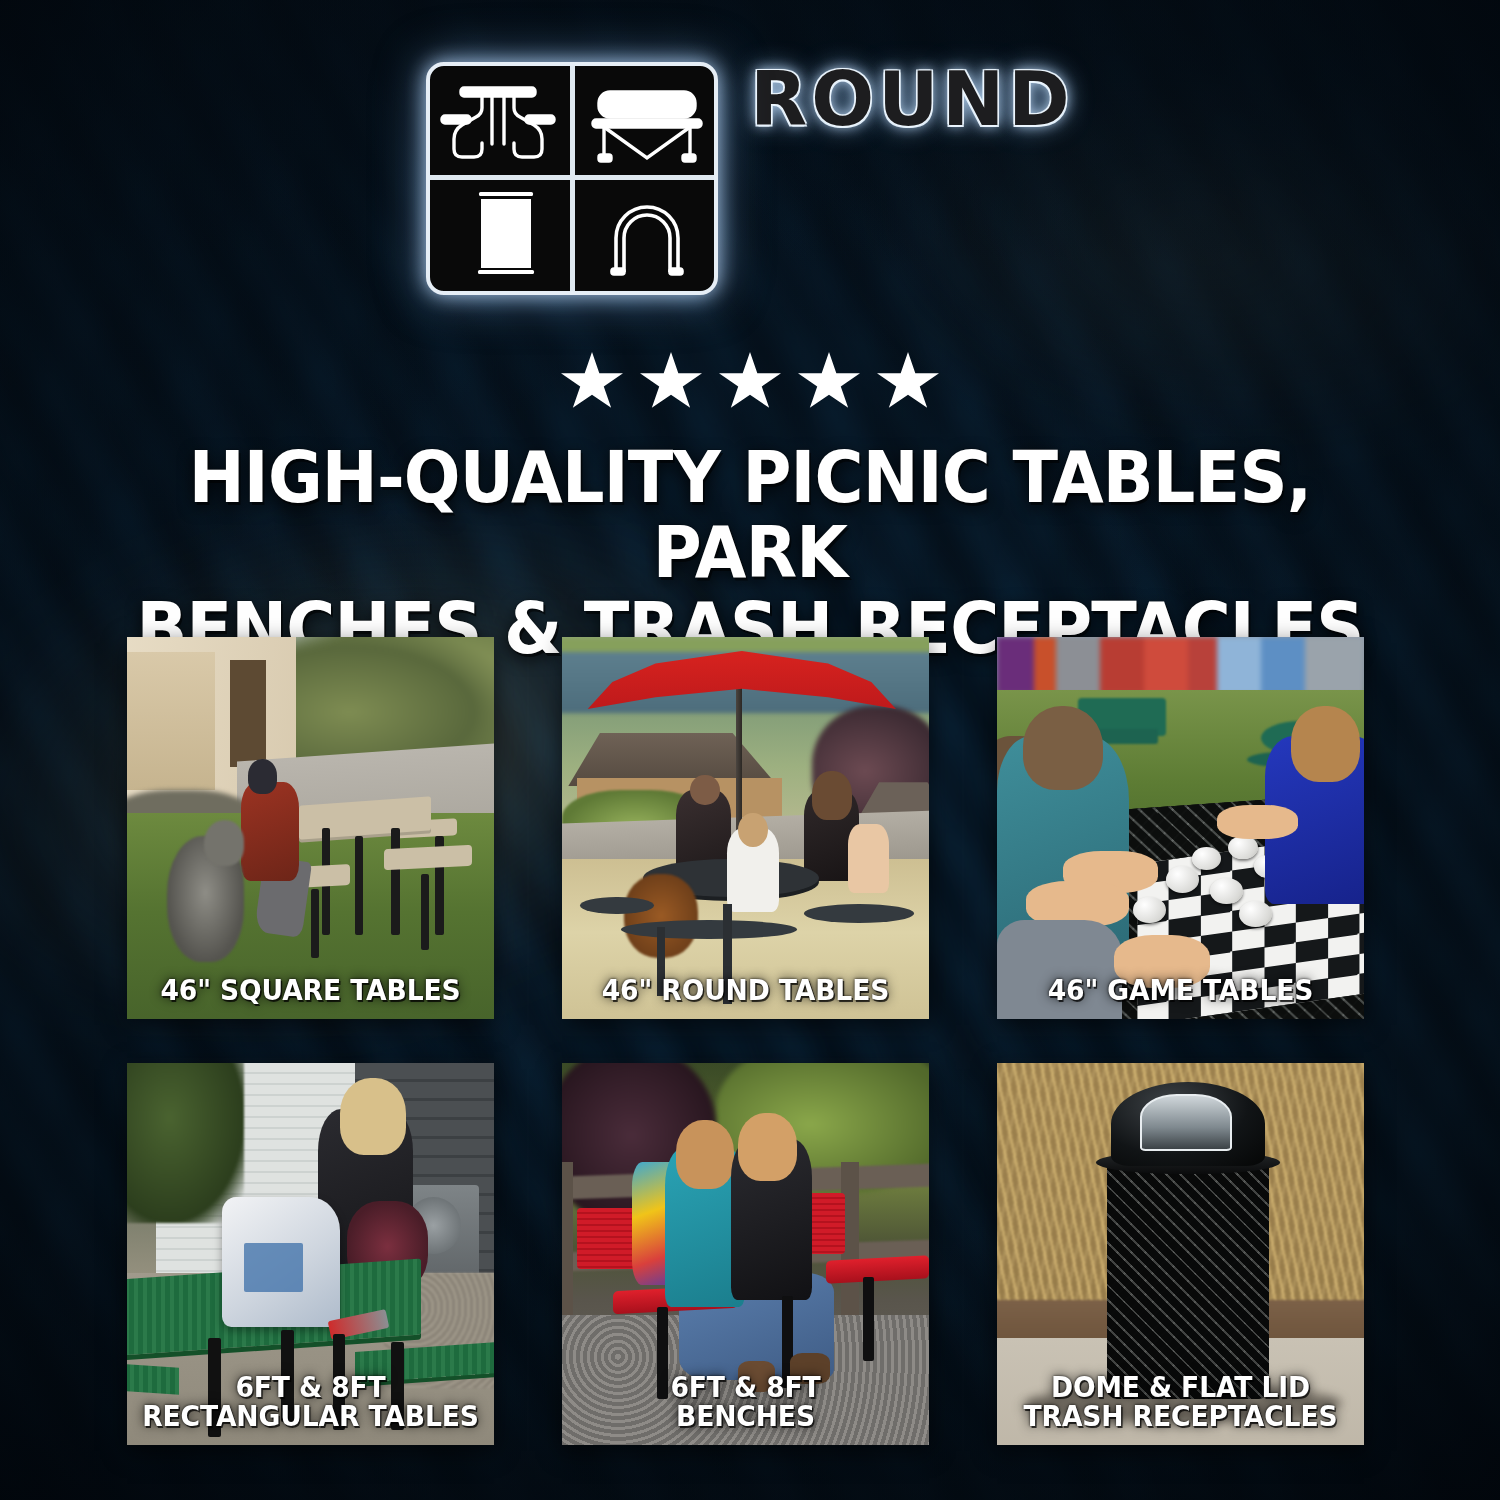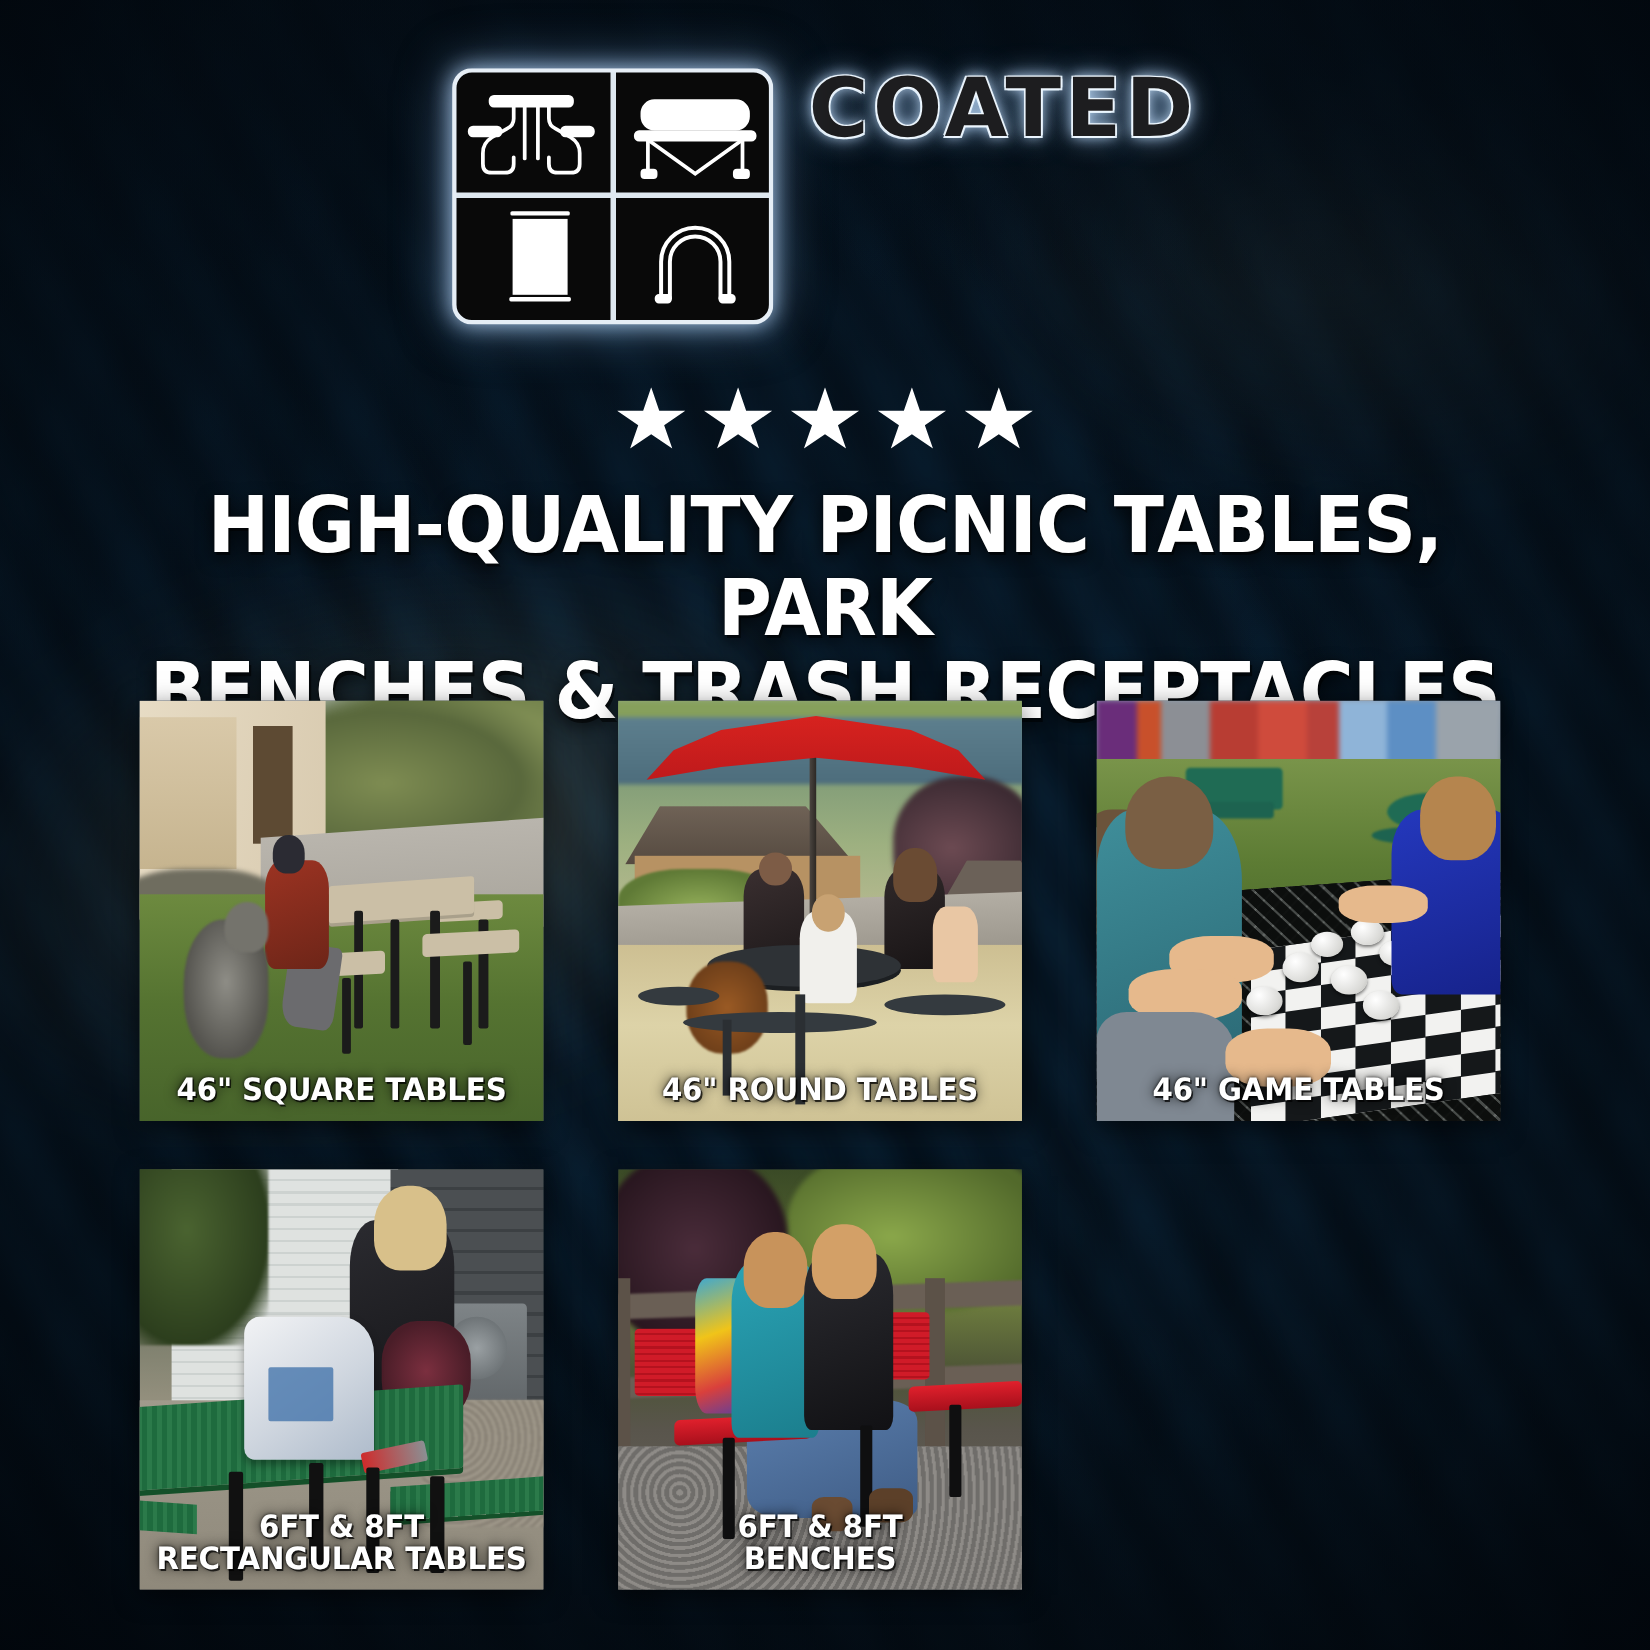--- a/index.html
+++ b/index.html
@@ -335,21 +335,21 @@
           <g stroke="#ffffff" stroke-width="3.6" fill="none">
             <path d="M190 210 V176 a31 31 0 0 1 62 0 V210"></path>
             <path d="M198 210 V176 a23 23 0 0 1 46 0 V210"></path>
             <rect x="186" y="207" width="12" height="5" rx="2" fill="#ffffff"></rect>
             <rect x="244" y="207" width="12" height="5" rx="2" fill="#ffffff"></rect>
           </g>
         </svg>
       </div>
 
       <div class="brand">
-        <div class="brand-line brand-1">COATED</div>
+        <div class="brand-line brand-1">ROUND</div>
       </div>
     </div>
 
     <div class="stars">
       <div class="star"></div>
       <div class="star"></div>
       <div class="star"></div>
       <div class="star"></div>
       <div class="star"></div>
     </div>
@@ -517,16 +517,33 @@
           <div class="abs t5-leg" style="left:82%;top:56%;width:3%;height:22%;"></div>
           <div class="abs" style="left:48%;top:78%;width:10%;height:8%;background:#6a4b32;border-radius:30%;"></div>
           <div class="abs" style="left:62%;top:76%;width:11%;height:8%;background:#5c4029;border-radius:30%;"></div>
         </div>
         <div class="tile-caption">
           <span>6FT &amp; 8FT</span>
           <span>BENCHES</span>
         </div>
       </div>
 
+      <div class="tile">
+        <div class="photo">
+          <div class="abs t6-sky"></div>
+          <div class="abs t6-grass blur1"></div>
+          <div class="abs t6-mulch blur1"></div>
+          <div class="abs t6-walk"></div>
+          <div class="abs t6-shadow"></div>
+          <div class="abs t6-body"></div>
+          <div class="abs t6-rim"></div>
+          <div class="abs t6-dome"></div>
+          <div class="abs t6-slot"></div>
+        </div>
+        <div class="tile-caption">
+          <span>DOME &amp; FLAT LID</span>
+          <span>TRASH RECEPTACLES</span>
+        </div>
+      </div>
 
     </div>
   </div>
 </div>
 
 </body></html>

